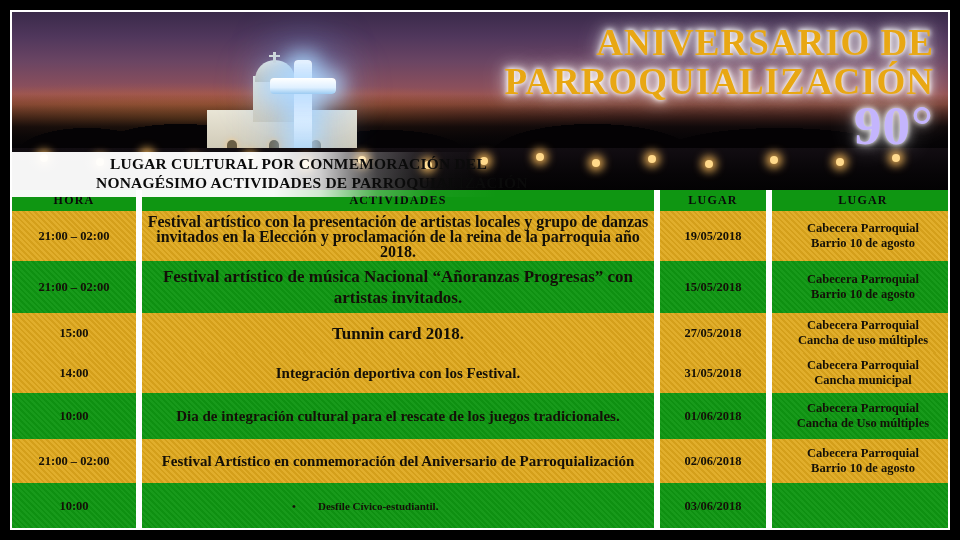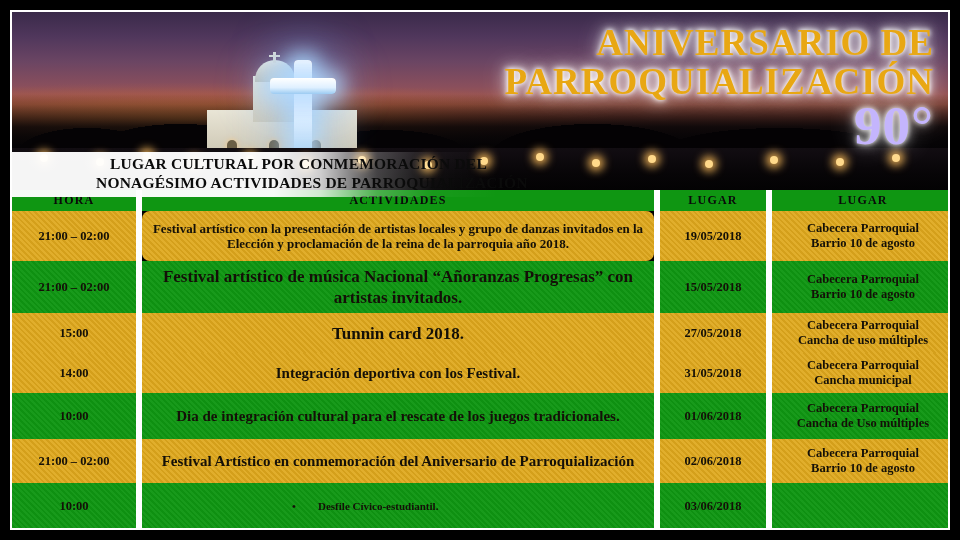--- a/index.html
+++ b/index.html
@@ -298,21 +298,21 @@
     font-weight: bold;
     color: #141008;
     text-align: center;
     padding: 3px 4px;
     box-sizing: border-box;
   }
   .cell.hora  { font-size: 12.5px; }
   .cell.fecha { font-size: 12.5px; }
   .cell.lugar { font-size: 12.5px; line-height: 15px; }
   .cell.act   { font-size: 13px; line-height: 16px; }
-  .cell.act.small { font-size: 13px; line-height: 15px; border-radius: 8px; }
+  .cell.act.small { font-size: 16px; line-height: 15px; }
   .cell.act.big   { font-size: 17px; line-height: 21px; }
   .cell.act.med   { font-size: 15px; line-height: 19px; }
 
   .act-list { list-style: none; margin: 0; padding: 0; }
   .act-list li {
     font-size: 11px;
     font-weight: bold;
     text-align: left;
     padding-left: 150px;
     line-height: 18px;

